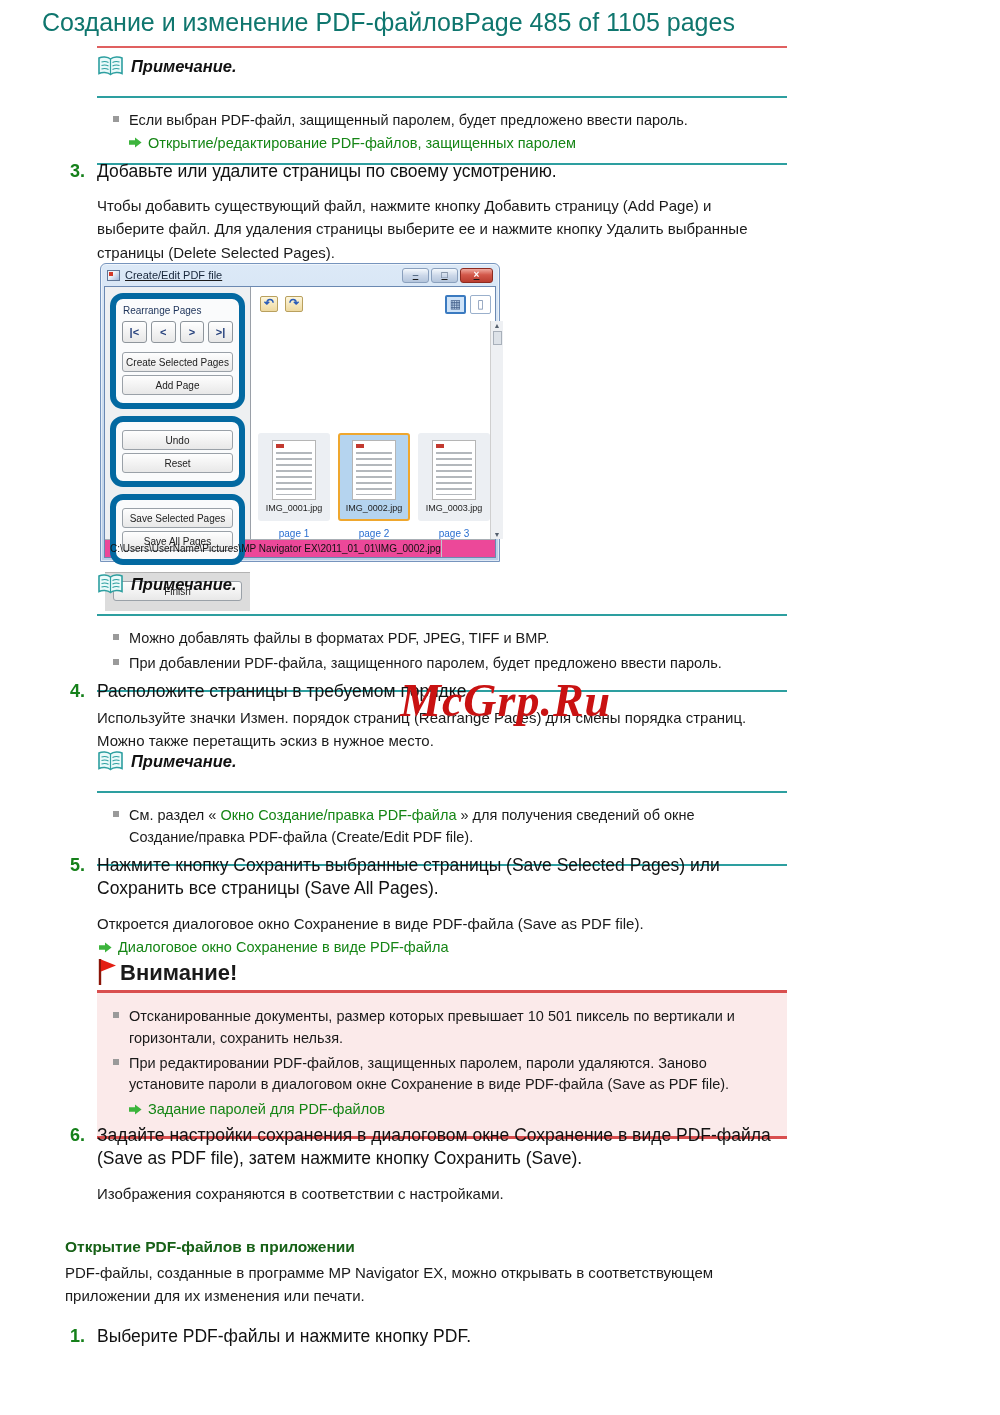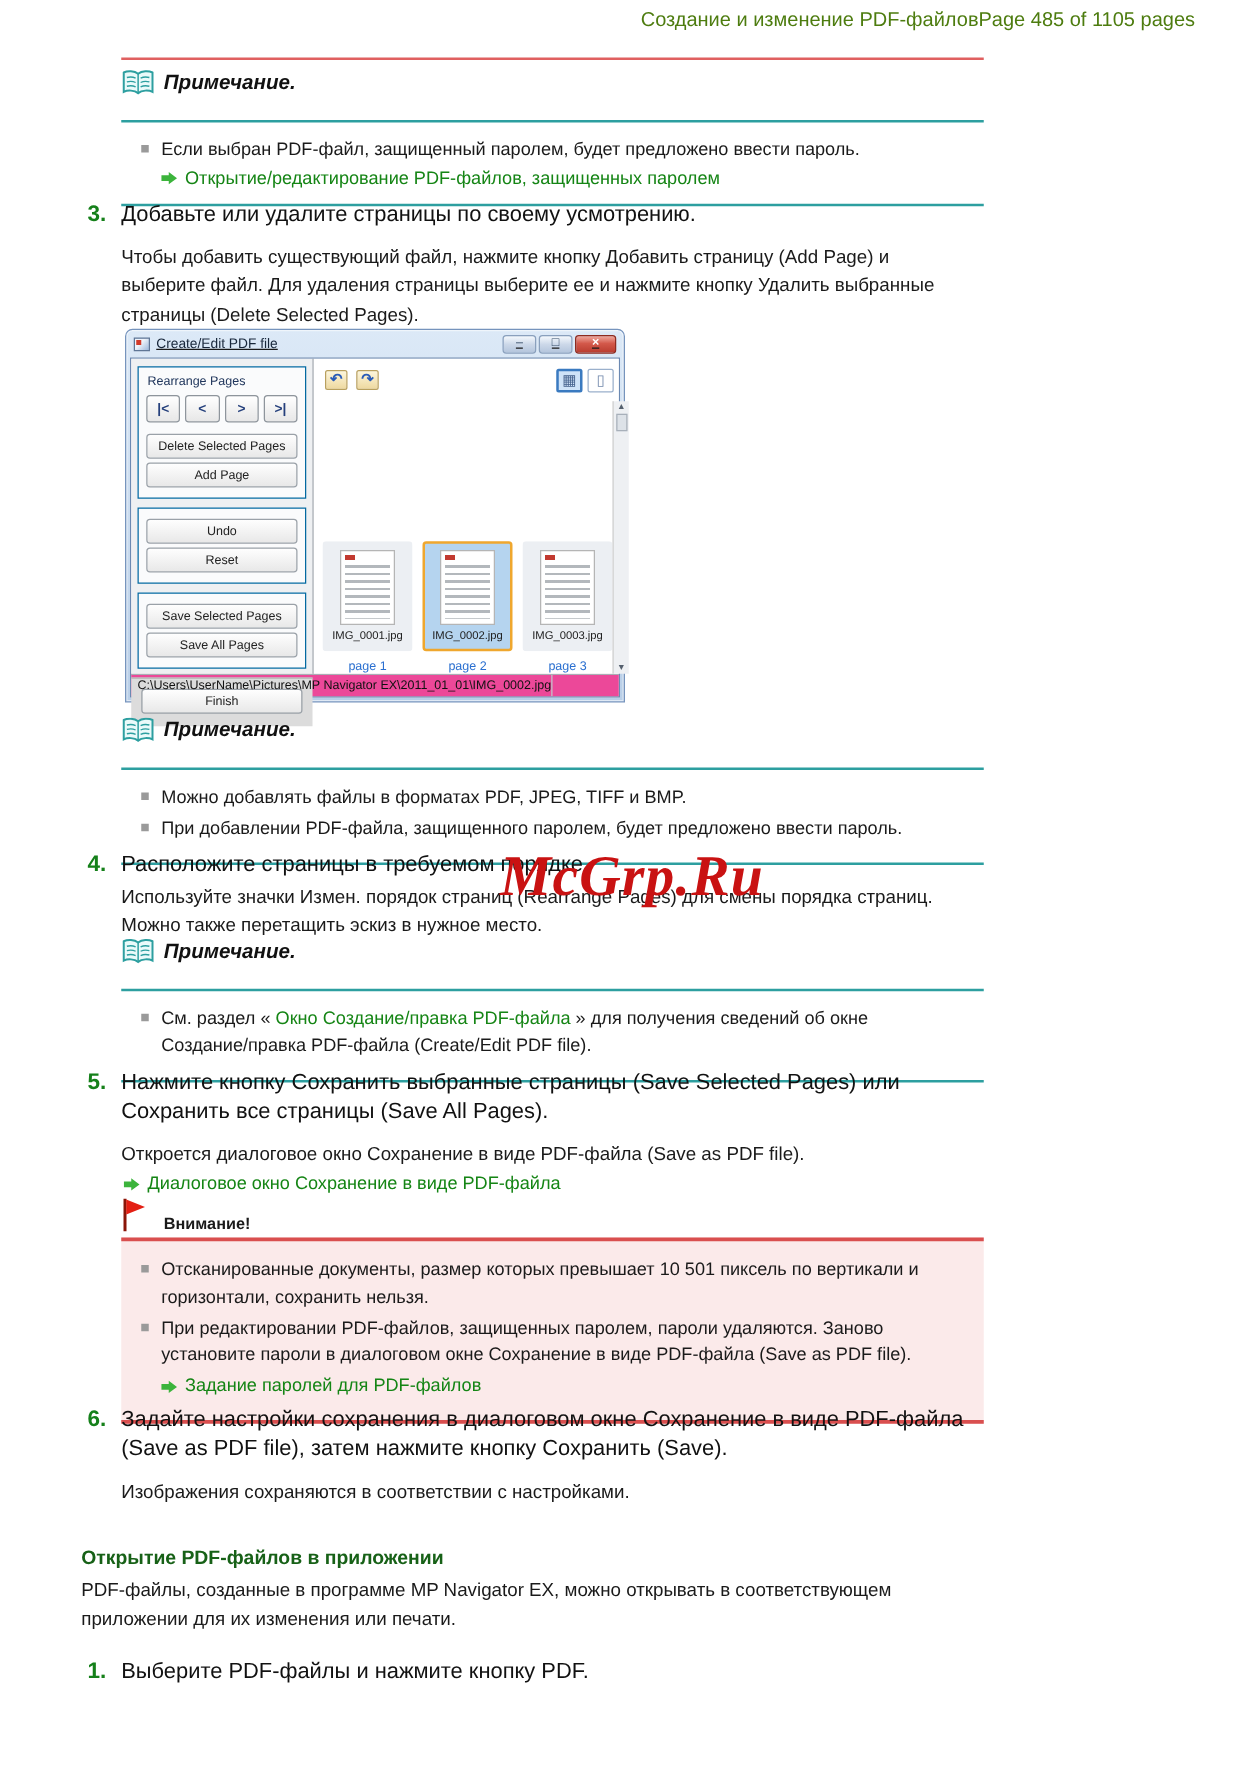--- a/index.html
+++ b/index.html
@@ -1,21 +1,21 @@
 <!DOCTYPE html>
 <html><head>
 <meta charset="utf-8">
 <style>
   * { margin:0; padding:0; box-sizing:border-box; }
   html,body { background:#fff; }
   body { font-family:"Liberation Sans", sans-serif; color:#1a1a1a; }
   .page { position:relative; width:1000px; height:1415px; background:#fff; overflow:hidden; }
 
   
-  .hdr { position:absolute; top:8px; left:42px; right:44px; display:flex; justify-content:flex-end; font-size:16px; color:#4d7c0f; }
+  .hdr { position:absolute; top:8px; left:42px; right:44px; display:flex; justify-content:flex-start; font-size:25px; color:#0f766e; }
 
   .redline { position:absolute; top:46px; left:97px; width:690px; height:2px; background:#e06060; }
 
   
   .note { position:absolute; left:97px; width:690px; }
   .note-head { display:flex; align-items:center; gap:7px; padding-bottom:19px; border-bottom:2px solid #2d9fa0;font-style:italic; }
   .note-head .nlabel { font-weight:bold; font-size:16.5px; color:#111; }
   .note-body { padding:9px 0 12px 16px; border-bottom:2px solid #2d9fa0; }
   .bullet { display:flex; margin:3px 0; max-width:640px; }
   .sq { flex:0 0 auto; width:6px; height:6px; background:#9a9a9a; margin:6px 10px 0 0; }
@@ -27,21 +27,21 @@
 
   
   .step { position:absolute; left:70px; display:flex; }
   .stepnum { flex:0 0 27px; color:#15801a; font-weight:bold; font-size:18px; line-height:1.32; }
   .steptitle { font-size:17.5px; line-height:1.32; max-width:690px; color:#111; }
   .para { position:absolute; left:97px; max-width:655px; font-size:15px; line-height:1.55; }
 
   
   .warn { position:absolute; top:958px; left:97px; width:690px; }
   .warn-head { display:flex; align-items:flex-end; gap:3px; }
-  .warn-head .nlabel { font-weight:bold; font-size:13px;margin-left:11px; }
+  .warn-head .nlabel { font-weight:bold; font-size:22px; }
   .warn-box { margin-top:4px; background:#fbeaea; border-top:3px solid #d94f4f; border-bottom:3px solid #d94f4f; padding:10px 12px 12px 16px; }
 
   
   .sech { position:absolute; top:1238px; left:65px; font-weight:bold; font-size:15.5px; color:#176117; }
   .secp { position:absolute; top:1261px; left:65px; max-width:650px; font-size:15px; line-height:1.55; }
 
   
   .watermark { position:absolute; top:674px; left:400px; font-family:"Liberation Serif", serif; font-style:italic; font-weight:bold; font-size:46px; color:#c91212; letter-spacing:1px; z-index:50; pointer-events:none; }
 
   
@@ -50,21 +50,21 @@
   .appico { width:13px; height:11px; background:linear-gradient(135deg,#eef3fa 40%,#9db8dc); border:1px solid #5f7696; position:relative; }
   .appico::after { content:""; position:absolute; left:1px; top:1px; width:4px; height:4px; background:#d23a2a; }
   .wttl { flex:1; font-size:11px; color:#17263a; }
   .wbtns { display:flex; gap:2px; }
   .wb { width:27px; height:15px; border-radius:3px; border:1px solid #8aa0bd; background:linear-gradient(#f5f9fd,#ccd8e9 50%,#b4c5dc); display:flex; align-items:center; justify-content:center; font-size:10px; line-height:1; color:#334a66; cursor:pointer; }
   .wb.cls { width:33px; background:linear-gradient(#f0a99e,#d3584a 45%,#b93d30); border-color:#8d2b20; color:#fff; font-weight:bold; }
   .winner { border:1px solid #6b89b2; background:#f0f0f0; }
   .wbody { display:flex; height:252px; }
 
   .lpanel { width:146px; flex:0 0 146px; border-right:1px solid #9aa0a8; background:#eef0f2; display:flex; flex-direction:column; padding:6px 5px 6px 5px; }
-  .group { background:#fafbfc; border:1px solid #0369a1; border-radius:0; padding:5px 6px; margin-bottom:7px; }
+  .group { background:#fafbfc; border:6px solid #0369a1; border-radius:13px; padding:5px 6px; margin-bottom:7px; }
   .glabel { color:#20365c; font-size:10px; margin:1px 0 5px 1px; }
   .navrow { display:flex; gap:4px; margin-bottom:9px; }
   .navbtn { flex:1; height:22px; background:linear-gradient(#ffffff,#e7e7e7); border:1px solid #8e959c; border-radius:3px; font-weight:bold; color:#25407c; font-size:11px; font-family:inherit; padding:0; cursor:pointer; }
   .pbtn { display:block; width:100%; height:20px; margin:3px 0; background:linear-gradient(#fefefe,#e8e8e8); border:1px solid #9aa1a8; border-radius:3px; font-size:10px; color:#222; font-family:inherit; cursor:pointer; }
   .lspacer { flex:1; }
   .finishbar { margin:0 -5px -6px -5px; padding:5px 8px 7px 8px; background:#dcdcdc; border-top:1px solid #b3b3b3; }
 
   .rcol { flex:1; display:flex; flex-direction:column; background:#fff; min-width:0; }
   .rtoolbar { height:34px; display:flex; align-items:center; padding:0 4px 0 9px; }
   .rot { width:18px; height:16px; margin-right:7px; background:linear-gradient(#fdf6dc,#eed9a0); border:1px solid #b9a05e; border-radius:2px; color:#2a5cb8; font-size:12px; line-height:13px; text-align:center; font-weight:bold; cursor:pointer; }
@@ -148,21 +148,21 @@
 
         <div class="lpanel">
           <div class="group">
             <div class="glabel">Rearrange Pages</div>
             <div class="navrow">
               <button class="navbtn">|&lt;</button>
               <button class="navbtn">&lt;</button>
               <button class="navbtn">&gt;</button>
               <button class="navbtn">&gt;|</button>
             </div>
-            <button class="pbtn">Delete Selected Pages</button>
+            <button class="pbtn">Create Selected Pages</button>
             <button class="pbtn">Add Page</button>
           </div>
           <div class="group">
             <button class="pbtn">Undo</button>
             <button class="pbtn">Reset</button>
           </div>
           <div class="lspacer"></div>
           <div class="group">
             <button class="pbtn">Save Selected Pages</button>
             <button class="pbtn">Save All Pages</button>

